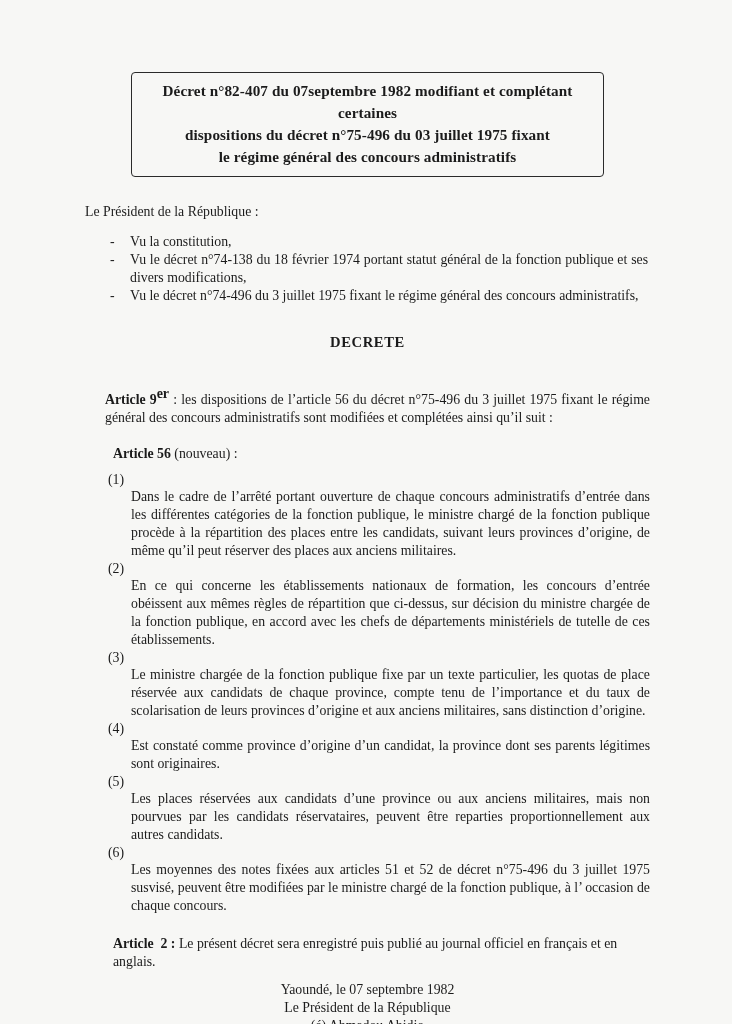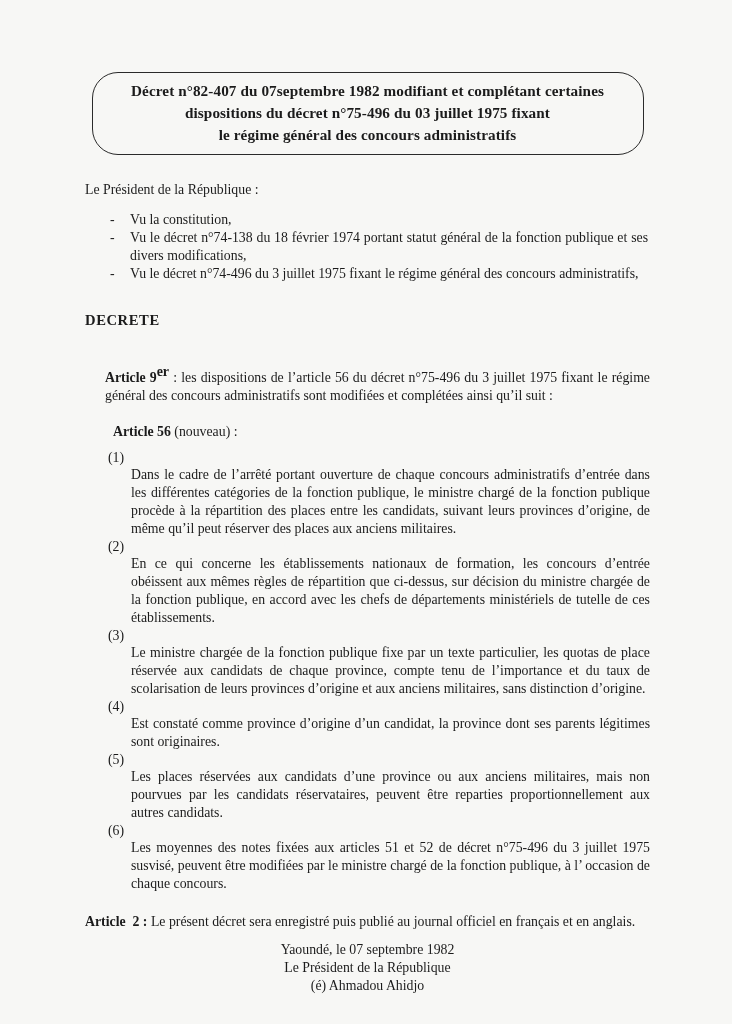--- a/index.html
+++ b/index.html
@@ -19,24 +19,24 @@
     width: 732px;
     height: 1024px;
     box-sizing: border-box;
     padding: 0 82px 0 85px;
     font-size: 13.8px;
     line-height: 18px;
   }
   
   .title-box {
     box-sizing: border-box;
-    width: 552px;
+    width: 473px;
     margin: 72px auto 0 auto;
     border: 1.6px solid #2a2a2a;
-    border-radius: 26px;
+    border-radius: 4px;
     padding: 7px 14px 8px 14px;
     text-align: center;
   }
   .title-line {
     font-weight: bold;
     font-size: 15.2px;
     line-height: 22px;
     letter-spacing: 0.1px;
   }
   
@@ -56,21 +56,21 @@
     flex-shrink: 0;
   }
   .visa-text {
     flex: 1;
     text-align: justify;
     padding-right: 2px;
   }
   
   .decrete {
     margin-top: 28px;
-    text-align: left;
+    text-align: center;
     font-weight: bold;
     font-size: 14.6px;
     letter-spacing: 0.6px;
   }
   
   .article1 {
     margin-top: 40px;
     margin-left: 20px;
     text-align: justify;
   }
@@ -99,20 +99,21 @@
     flex-shrink: 0;
   }
   .item-text {
     flex: 1;
     text-align: justify;
     margin-top: 17px;
   }
   
   .article2 {
     margin-top: 20px;
+    margin-left: 28px;
   }
   .article2 .bold { white-space: pre; }
   
   .signature {
     margin-top: 10px;
     text-align: center;
   }
 </style>
 </head>
 <body>

